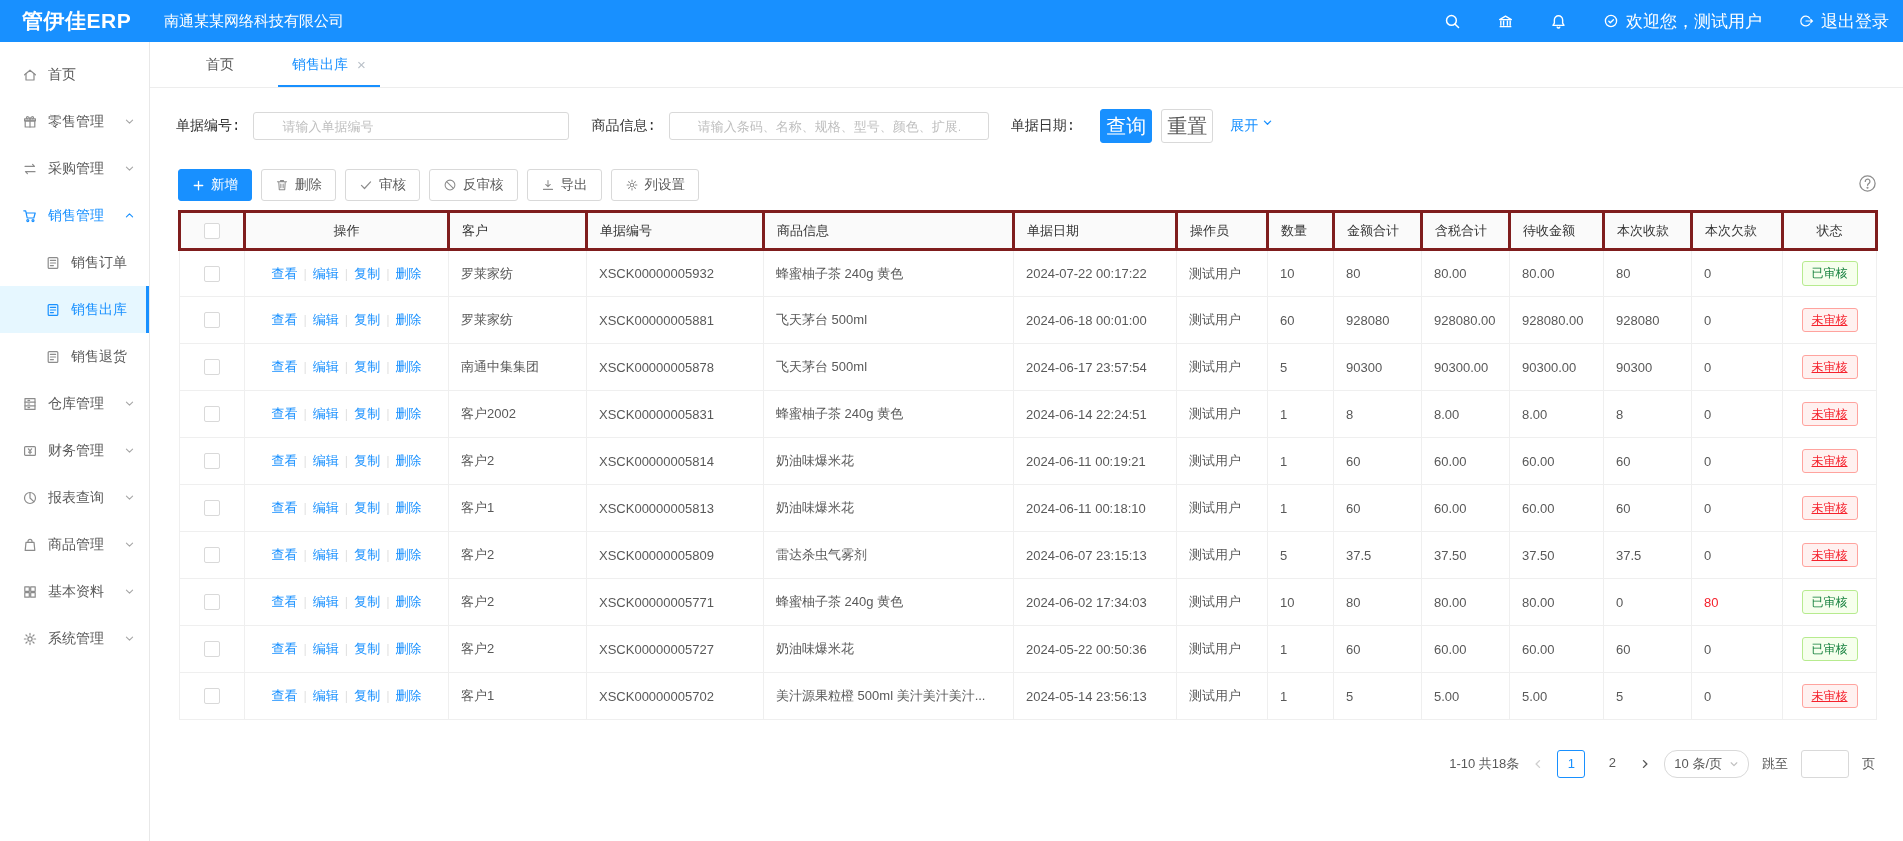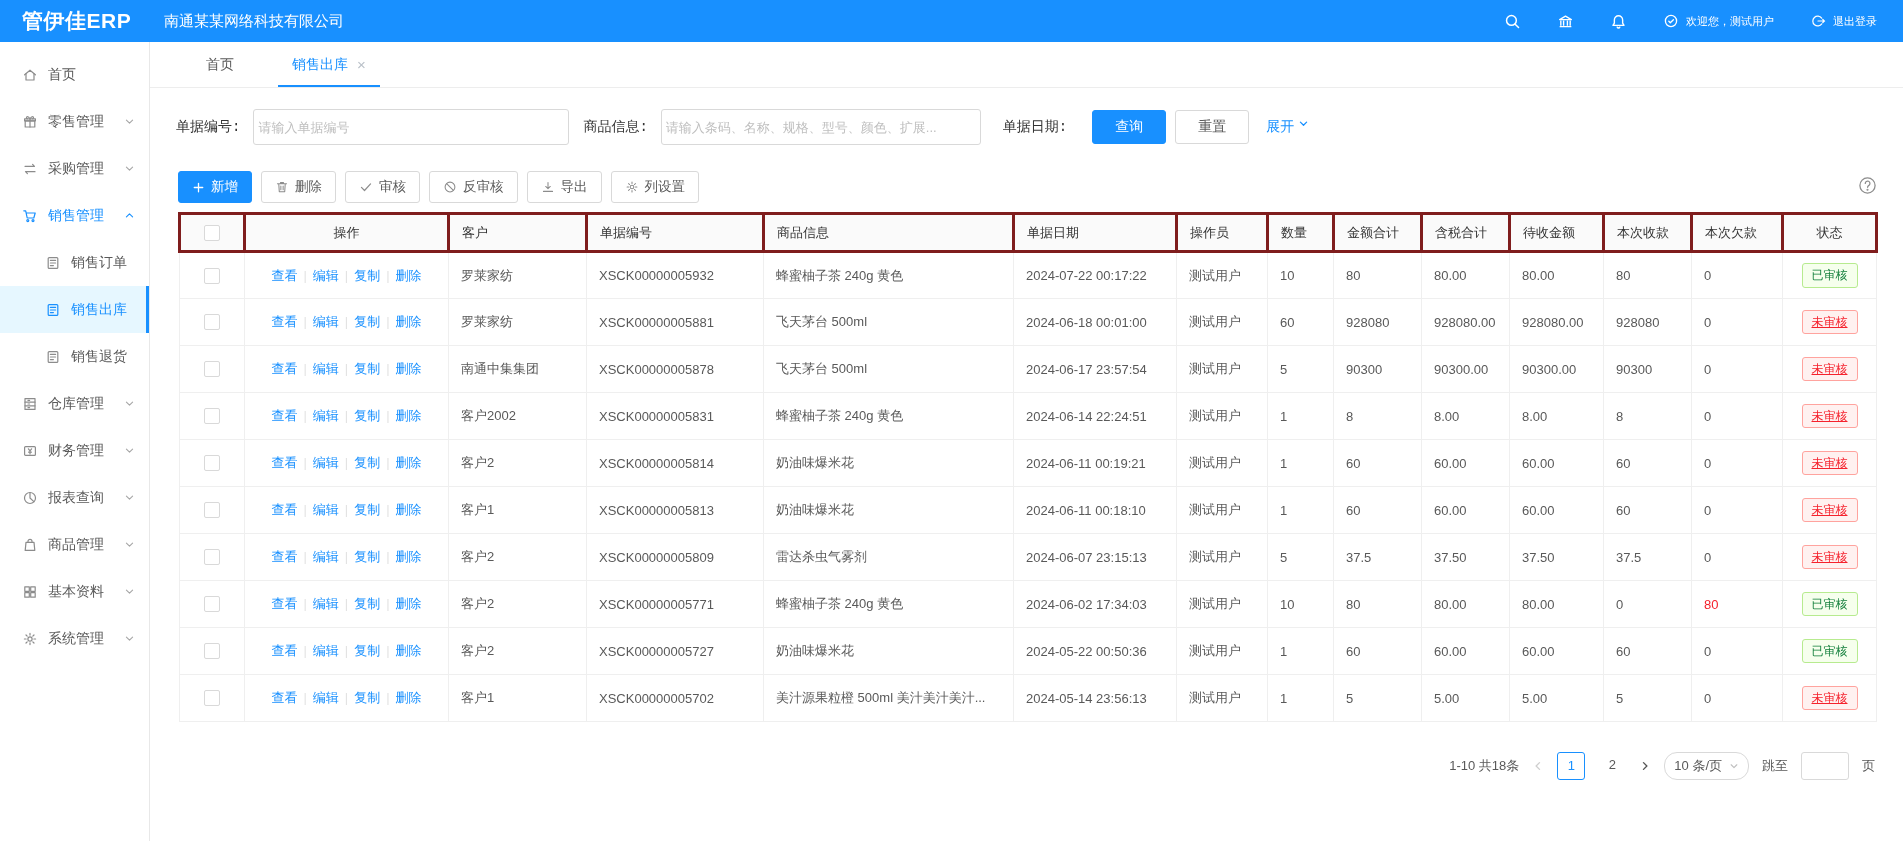--- a/index.html
+++ b/index.html
@@ -11,21 +11,21 @@
   }
   svg { display:block; }
 
   
   .topbar {
     position:absolute; top:0; left:0; width:1903px; height:42px;
     background:#1890ff; color:#fff; display:flex; align-items:center; z-index:20;
   }
   .logo { padding-left:22px; width:150px; font-size:21px; font-weight:bold; letter-spacing:.5px; white-space:nowrap; }
   .company { margin-left:14px; font-size:15px; }
-  .topbar-right { margin-left:auto; display:flex; align-items:center; gap:36px; padding-right:26px; font-size:11px; }
+  .topbar-right { margin-left:auto; display:flex; align-items:center; gap:36px; padding-right:14px; font-size:17px; }
   .tb-icon { cursor:pointer; display:flex; align-items:center; }
   .tb-user, .tb-logout { display:flex; align-items:center; gap:7px; cursor:pointer; white-space:nowrap; }
 
   
   .sidebar {
     position:absolute; top:42px; left:0; width:150px; height:799px;
     background:#fff; border-right:1px solid #e8e8e8; padding-top:9px; z-index:10;
   }
   .side-item {
     height:47px; display:flex; align-items:center;
@@ -47,35 +47,35 @@
   .tabbar { height:46px; border-bottom:1px solid #ededed; display:flex; align-items:stretch; padding-left:56px; gap:58px; }
   .tab { font-size:14px; color:#595959; display:flex; align-items:center; cursor:pointer; position:relative; }
   .tab.active { color:#1890ff; }
   .tab.active::after { content:""; position:absolute; left:-14px; right:-14px; bottom:0; height:2px; background:#1890ff; }
   .tab-close { color:#b9c0c8; margin-left:9px; font-size:15px; line-height:1; }
 
   
   .filterbar { display:flex; align-items:center; padding:21px 0 19px 26px; font-size:14px; color:#333; }
   .filterbar label { white-space:nowrap;font-family:Liberation Mono, monospace; }
   .f-input {
-    height:36px; border:1px solid #d9d9d9; border-radius:3px; padding:0 4px;
+    height:28px; border:1px solid #d9d9d9; border-radius:3px; padding:0 28px;
     font-size:13px; color:#595959; outline:none; font-family:inherit; background:#fff;
   }
   .f-input::placeholder { color:#bfbfbf; }
   #doc-no-input { width:316px; margin-left:13px; }
   #product-input { width:320px; margin-left:13px; }
-  .g2 { margin-left:14px; } .g3 { margin-left:22px; }
+  .g2 { margin-left:22px; } .g3 { margin-left:22px; }
   .daterange {
     margin-left:13px; width:316px; height:36px; border:1px solid #d9d9d9; border-radius:3px;
     display:flex; align-items:center; justify-content:space-around; font-size:13.5px; color:#595959; cursor:pointer;
   }
   .daterange .sep { color:#bfbfbf; }
   .btn {
     height:34px; border:1px solid #d9d9d9; background:#fff; border-radius:3px;
-    font-size:14px; color:#595959; cursor:pointer; font-family:inherit; padding:0 22px;
+    font-size:20px; color:#595959; cursor:pointer; font-family:inherit; padding:0 5px;
   }
   .btn.primary { background:#1890ff; border-color:#1890ff; color:#fff; }
   #search-btn { margin-left:25px; }
   #reset-btn { margin-left:9px; }
   .expand { margin-left:17px; color:#1890ff; display:flex; align-items:flex-start; gap:4px; cursor:pointer; font-size:14px; }
 
   
   .toolbar { display:flex; align-items:center; padding-left:28px; gap:9px; height:46px; position:relative; }
   .tbtn {
     height:32px; display:flex; align-items:center; gap:6px; padding:0 13px;

